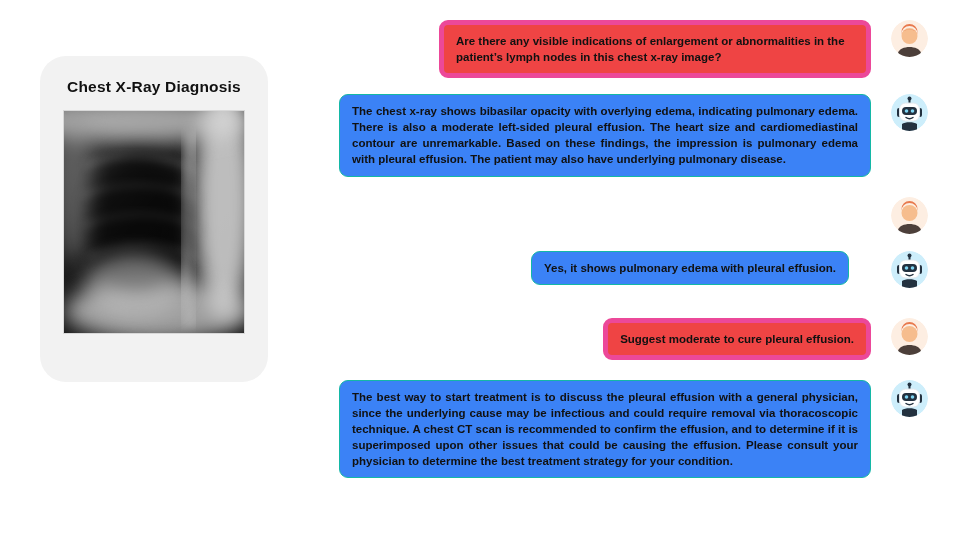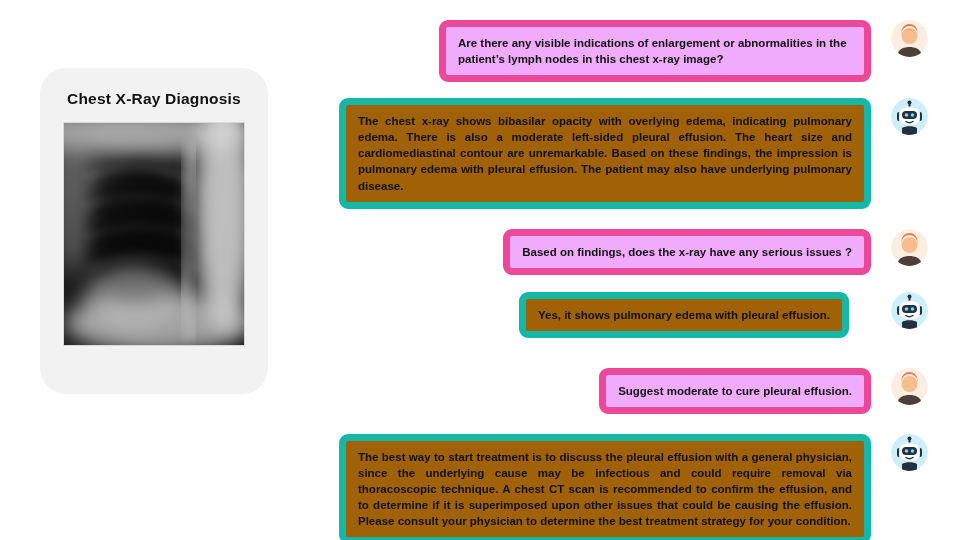--- a/index.html
+++ b/index.html
@@ -1,21 +1,21 @@
 <!DOCTYPE html>
 <html><head>
 <meta charset="utf-8">
 <style>
   * { margin:0; padding:0; box-sizing:border-box; }
   html,body { width:960px; height:540px; background:#ffffff; overflow:hidden;
     font-family:"Liberation Sans", sans-serif; }
 
   
   .left-card {
-    position:absolute; left:40px; top:68px; width:228px; height:326px;
+    position:absolute; left:40px; top:56px; width:228px; height:326px;
     background:#f2f2f2; border-radius:26px;
     display:flex; flex-direction:column; align-items:center;
   }
   .panel-title {
     margin-top:22px; font-size:15.5px; font-weight:bold; color:#111;
     letter-spacing:.2px;
   }
   .xray-frame {
     margin-top:14px; width:182px; height:224px; background:#000;
     border:1px solid #d8d8d8; overflow:hidden;
@@ -30,24 +30,24 @@
   .row {
     display:flex; justify-content:flex-end; align-items:flex-start;
     width:100%;
   }
   .row .bubble { margin-right:20px; }
   .bubble {
     border-radius:9px; padding:8px 12px;
     font-size:11.5px; font-weight:bold; line-height:1.4; color:#111;
   }
   .bubble.user {
-    background:#f0abfc; border:7px solid #ec4899;
+    background:#ef4444; border:5px solid #ec4899;
   }
   .bubble.bot {
-    background:#a16207; border:7px solid #14b8a6; text-align:justify;
+    background:#3b82f6; border:1px solid #14b8a6; text-align:justify;
   }
   .w-msg1 { max-width:432px; }
   .w-wide { width:532px; }
   .avatar {
     width:37px; height:37px; border-radius:50%; flex:0 0 37px;
     overflow:hidden; display:block;
   }
   .mb-a { margin-bottom:16px; }
   .mb-b { margin-bottom:20px; }
   .mb-c { margin-bottom:17px; }
@@ -122,21 +122,20 @@
         <rect x="11" y="13" width="15" height="8" rx="4" fill="#23313f"></rect>
         <circle cx="15.5" cy="17" r="1.8" fill="#7fd4f2"></circle>
         <circle cx="21.5" cy="17" r="1.8" fill="#7fd4f2"></circle>
         <path d="M15 23.5 C 17 25, 20 25, 22 23.5" stroke="#23313f" stroke-width="1.4" fill="none" stroke-linecap="round"></path>
         <path d="M11 30 C 14 27.5, 23 27.5, 26 30 L 26 37 L 11 37 Z" fill="#23313f"></path>
       </svg>
     </span>
   </div>
 
   <div class="row mb-c">
-    <div class="bubble user">Based on findings, does the x-ray have any serious issues ?</div>
     <span class="avatar">
       <svg width="37" height="37" viewBox="0 0 37 37">
         <circle cx="18.5" cy="18.5" r="18.5" fill="#fdeee2"></circle>
         <path d="M7 33 C 9 25, 28 25, 30 33 L 30 37 L 7 37 Z" fill="#4c3f3a"></path>
         <circle cx="18.5" cy="16" r="8" fill="#f6bd8e"></circle>
         <path d="M10.5 14 A 8 8 0 0 1 26.5 14 L 26.5 12 A 8 8 0 0 0 10.5 12 Z" fill="#e87a4e"></path>
       </svg>
     </span>
   </div>
 

